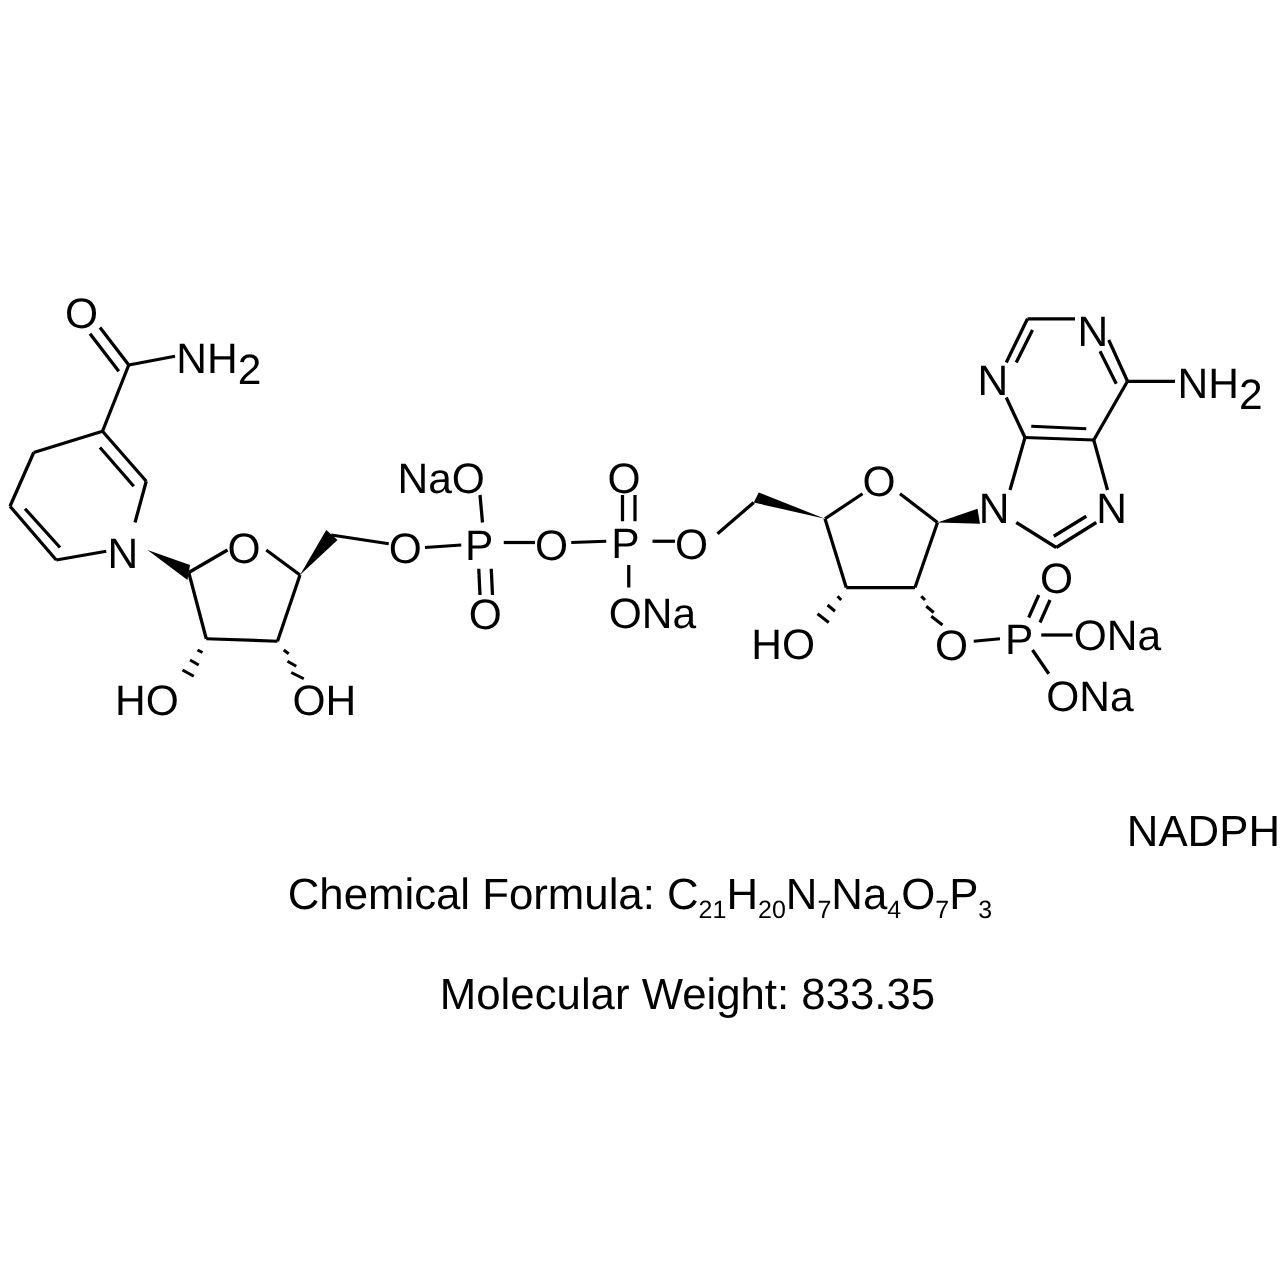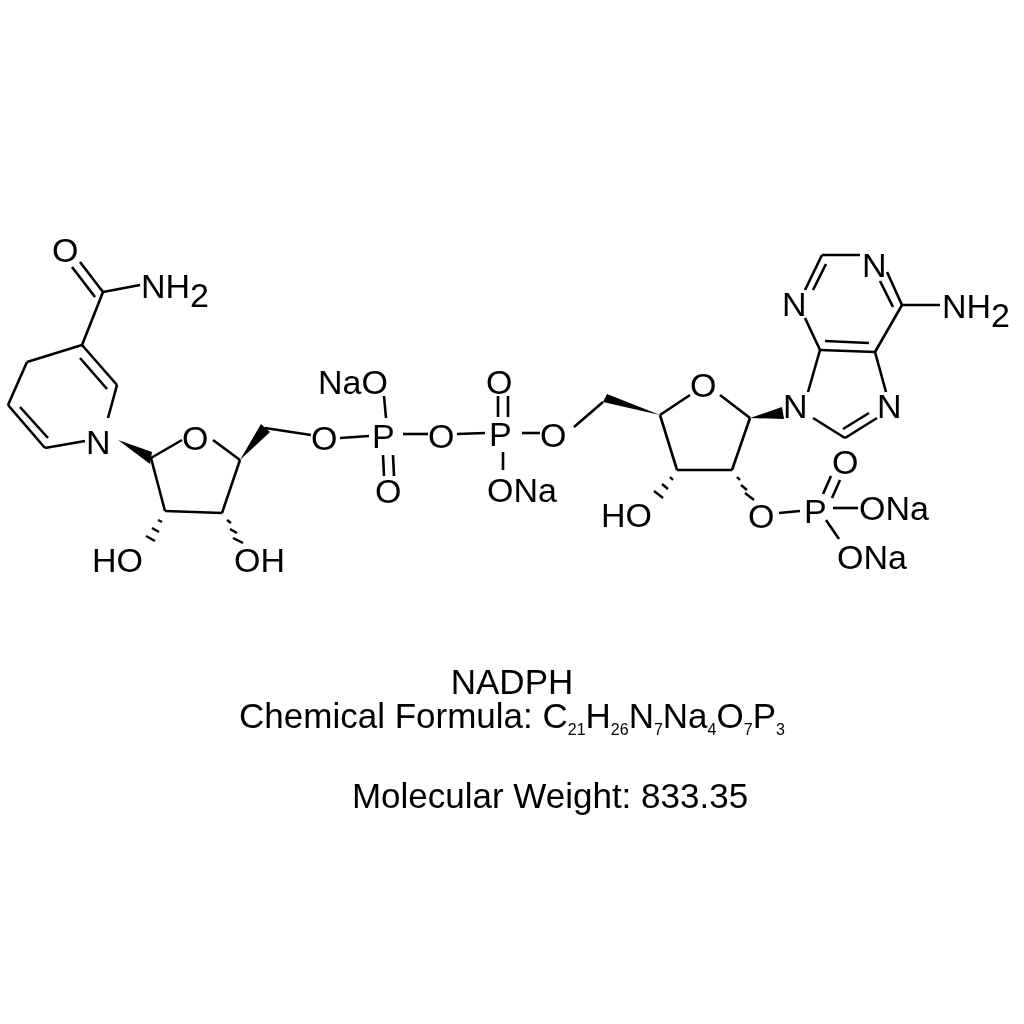--- a/index.html
+++ b/index.html
@@ -2,22 +2,22 @@
 <html><head>
 <meta charset="utf-8">
 <style>
   html, body { margin: 0; padding: 0; background: #ffffff; }
   body { width: 1024px; height: 1024px; position: relative; overflow: hidden; font-family: "Liberation Sans", sans-serif; color: #000; }
   #structure { position: absolute; left: 0; top: 0; width: 1024px; height: 1024px; }
   #structure line, #structure polyline { stroke: #000; stroke-width: 2.6; fill: none; stroke-linecap: butt; }
   #structure text { font-family: "Liberation Sans", sans-serif; font-size: 34px; fill: #000; }
   .wedge { fill: #000; stroke: none; }
   .caption { position: absolute; left: 0; width: 1024px; text-align: center; font-size: 35px; line-height: 1; white-space: nowrap; }
-  .caption sub { font-size: 16px; vertical-align: -7px; line-height: 0; }
-  #cap-name { top: 664px; }
+  .caption sub { font-size: 20px; vertical-align: -7px; line-height: 0; }
+  #cap-name { top: 648px; text-align: right; }
   #cap-formula { top: 698px; }
   #cap-weight { top: 778px; margin-left: 38px; }
 </style>
 </head>
 <body>
 
 <svg id="structure" viewBox="0 0 1024 1024" xmlns="http://www.w3.org/2000/svg">
 
   <g>
 
@@ -149,14 +149,14 @@
     <line x1="902" y1="305" x2="940" y2="305"></line>
     <text x="783" y="418">N</text>
     <text x="877" y="418">N</text>
     <text x="782" y="316">N</text>
     <text x="862" y="277">N</text>
     <text x="942" y="318"><tspan>NH</tspan><tspan class="sub" dy="9">2</tspan></text>
   </g>
 </svg>
 
 <div id="cap-name" class="caption">NADPH</div>
-<div id="cap-formula" class="caption"><span>Chemical Formula: </span><span id="formula-body"><span>C</span><sub>21</sub><span>H</span><sub>26</sub><span>N</span><sub>7</sub><span>Na</span><sub>4</sub><span>O</span><sub>7</sub><span>P</span><sub>3</sub></span></div>
+<div id="cap-formula" class="caption"><span>Chemical Formula: </span><span id="formula-body"><span>C</span><sub>21</sub><span>H</span><sub>20</sub><span>N</span><sub>7</sub><span>Na</span><sub>4</sub><span>O</span><sub>7</sub><span>P</span><sub>3</sub></span></div>
 <div id="cap-weight" class="caption">Molecular Weight: 833.35</div>
 
 </body></html>

